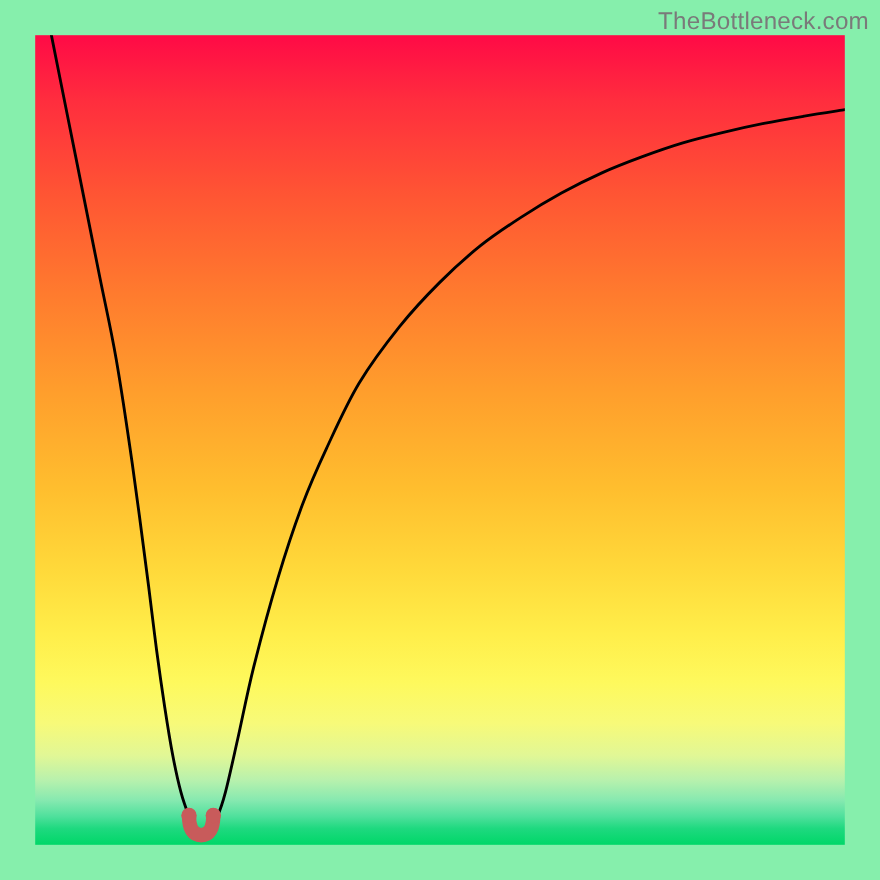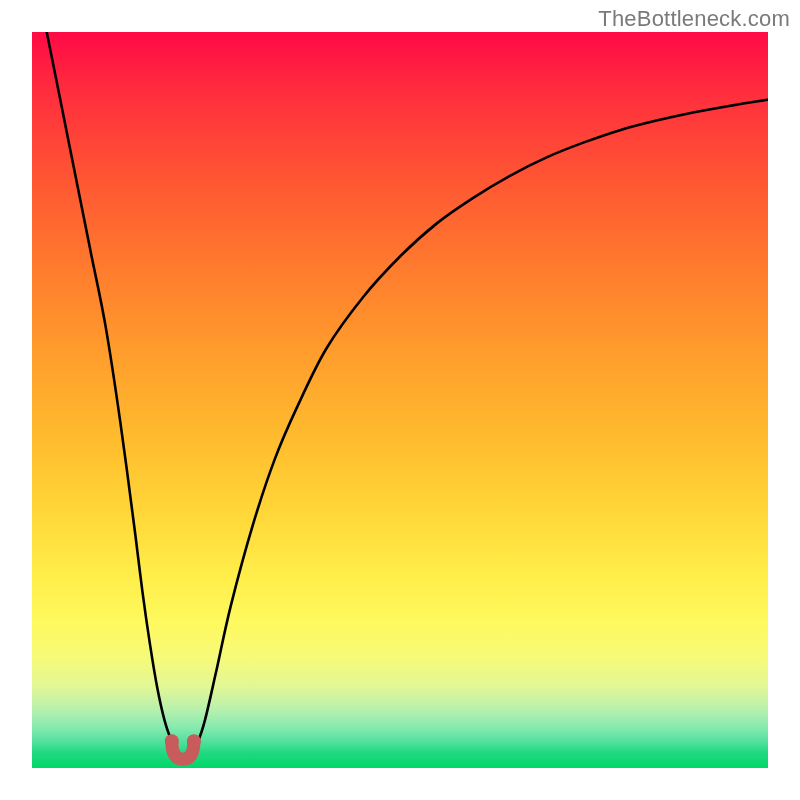--- a/index.html
+++ b/index.html
@@ -8,21 +8,21 @@
     width: 800px;
     height: 800px;
     background: #000;
     overflow: hidden;
     font-family: Arial, Helvetica, sans-serif;
   }
   .frame {
     position: absolute;
     left: 0; top: 0;
     width: 800px; height: 800px;
-    background: #ffffff;
+    background: #86efac;
   }
   .plot {
     position: absolute;
     left: 32px;
     top: 32px;
     width: 736px;
     height: 736px;
     background: linear-gradient(to bottom,
       #ff0a46 0%,
       #ff2d3e 8%,

